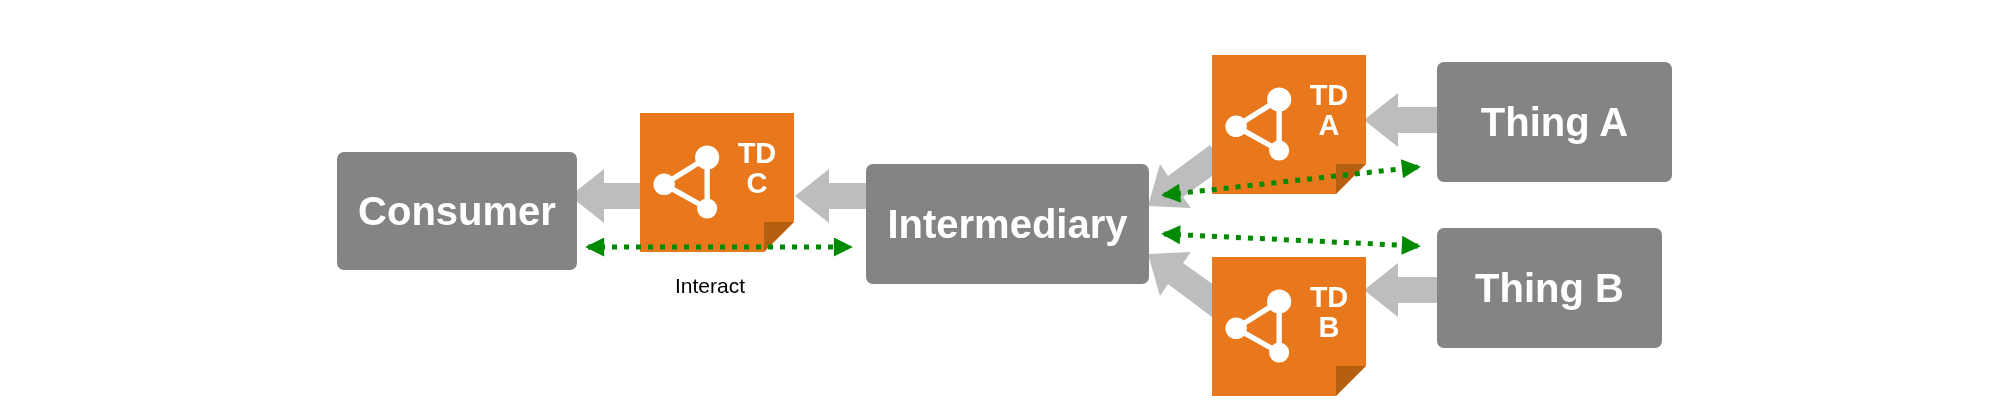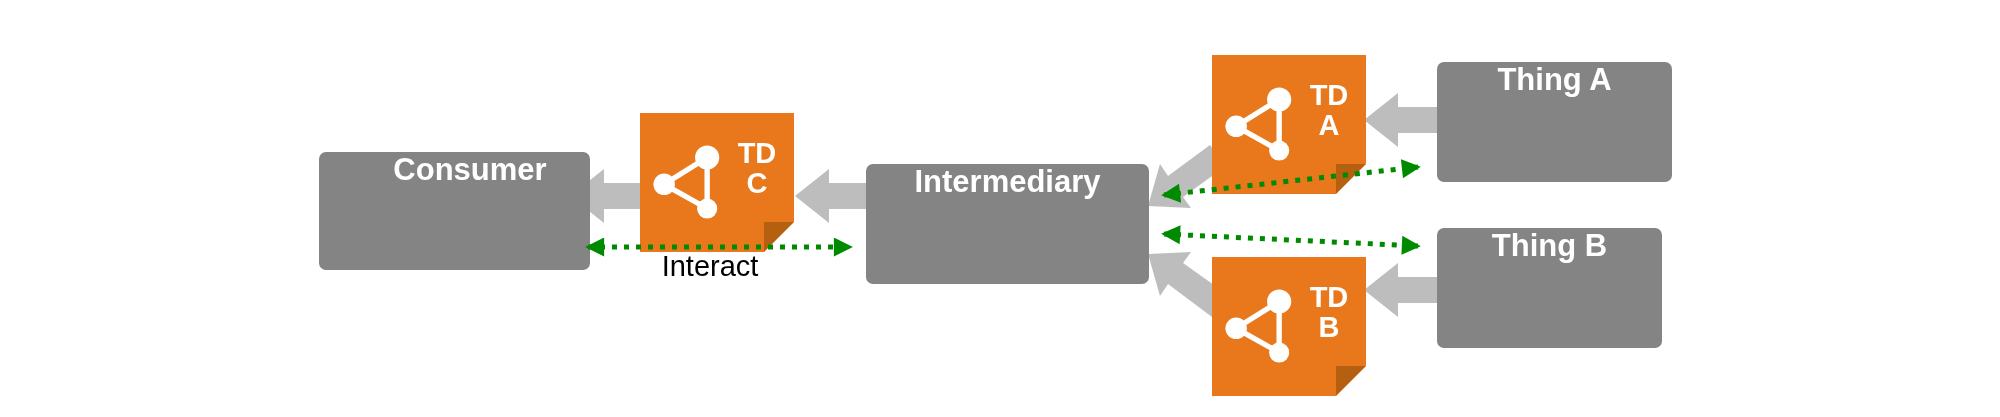--- a/index.html
+++ b/index.html
@@ -6,24 +6,24 @@
   .canvas{
     position:relative;width:2000px;height:417px;background:#ffffff;
     font-family:"Liberation Sans","DejaVu Sans",sans-serif;overflow:hidden;
   }
   .layer{position:absolute;left:0;top:0;width:2000px;height:417px;}
   .gray-arrows{z-index:1;}
   .green-arrows{z-index:4;pointer-events:none;}
 
   .node{
     position:absolute;z-index:2;background:#848484;border-radius:7px;
-    display:flex;align-items:flex-start;justify-content:center;
-    color:#ffffff;font-weight:bold;font-size:31px;
+    display:flex;align-items:center;justify-content:center;
+    color:#ffffff;font-weight:bold;font-size:40px;
   }
-  #consumer{left:319px;top:152px;width:240px;height:118px;padding-left:31px;}
+  #consumer{left:337px;top:152px;width:240px;height:118px;}
   #intermediary{left:866px;top:164px;width:283px;height:120px;}
   #thing-a{left:1437px;top:62px;width:235px;height:120px;}
   #thing-b{left:1437px;top:228px;width:225px;height:120px;}
 
   .td-icon{
     position:absolute;z-index:3;background:#E8781B;display:flex;
     clip-path:polygon(0 0,100% 0,100% calc(100% - 30px),calc(100% - 30px) 100%,0 100%);
   }
   #td-c{left:640px;top:113px;width:154px;height:139px;}
   #td-a{left:1212px;top:55px;width:154px;height:139px;}
@@ -33,22 +33,22 @@
     position:absolute;right:0;bottom:0;width:30px;height:30px;
     background:#B55F10;clip-path:polygon(0 0,100% 0,0 100%);
   }
   .td-glyph{flex:1.15;display:flex;align-items:center;justify-content:center;padding-left:4px;}
   .td-glyph svg{width:86px;height:86px;}
   .td-text{
     flex:1;color:#ffffff;font-weight:bold;font-size:29px;line-height:1.05;
     text-align:center;padding-top:25px;padding-right:10px;
   }
   .interact-label{
-    position:absolute;z-index:5;left:590px;top:250px;width:240px;
-    text-align:center;font-size:29px;color:#000000;
+    position:absolute;z-index:5;left:590px;top:274px;width:240px;
+    text-align:center;font-size:21px;color:#000000;
   }
 </style>
 </head>
 <body>
 
 <div class="canvas">
 
   <svg class="layer gray-arrows" viewBox="0 0 2000 417">
     <g fill="#BDBDBD">
       <polygon points="570,196 604,169 604,183 645,183 645,209 604,209 604,223"></polygon>

